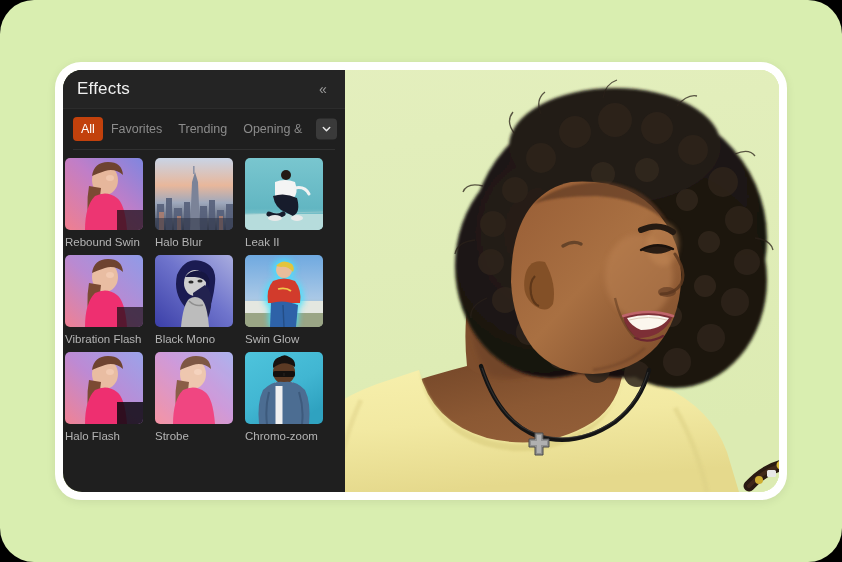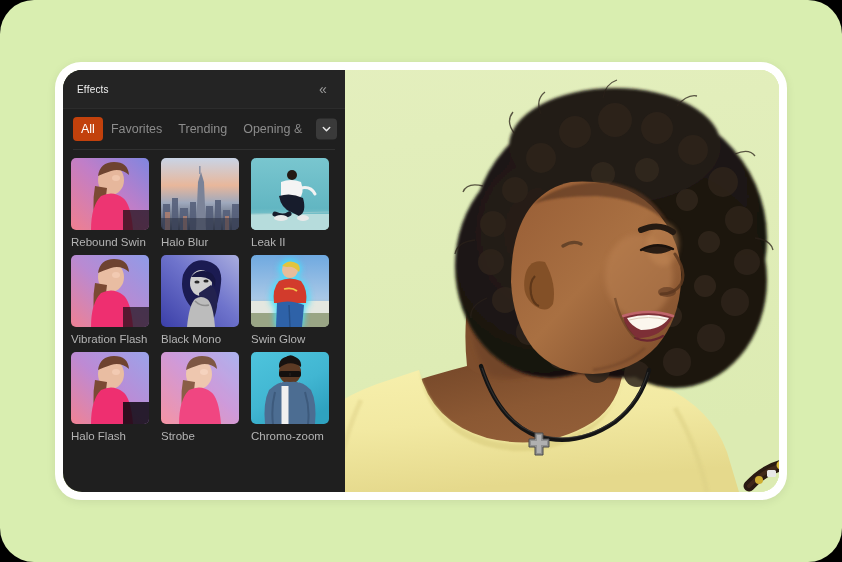--- a/index.html
+++ b/index.html
@@ -78,21 +78,21 @@
     height: 38px;
     flex: 0 0 38px;
     background: #242424;
     border-bottom: 1px solid #2c2c2c;
     display: flex;
     align-items: center;
     padding: 0 12px 0 14px;
   }
   #panel-title {
     color: #f0f0f0;
-    font-size: 10px;
+    font-size: 17px;
     letter-spacing: 0.2px;
     flex: 1;
   }
   #collapse-btn {
     width: 20px; height: 20px;
     display: flex; align-items: center; justify-content: center;
     color: #9b9b9b;
     font-size: 14px;
     cursor: pointer;
     line-height: 1;
@@ -151,21 +151,21 @@
   #tab-divider {
     flex: 0 0 1px;
     height: 1px;
     margin: 0 10px;
     background: #303030;
   }
 
   
   #effects-grid {
     flex: 1 1 auto;
-    padding: 8px 0 0 8px;
+    padding: 8px 0 0 2px;
     display: flex;
     flex-wrap: wrap;
     align-content: flex-start;
     gap: 0;
     overflow: hidden;
   }
   .effect-cell {
     width: 90px;
     margin-bottom: 5px;
     cursor: pointer;

